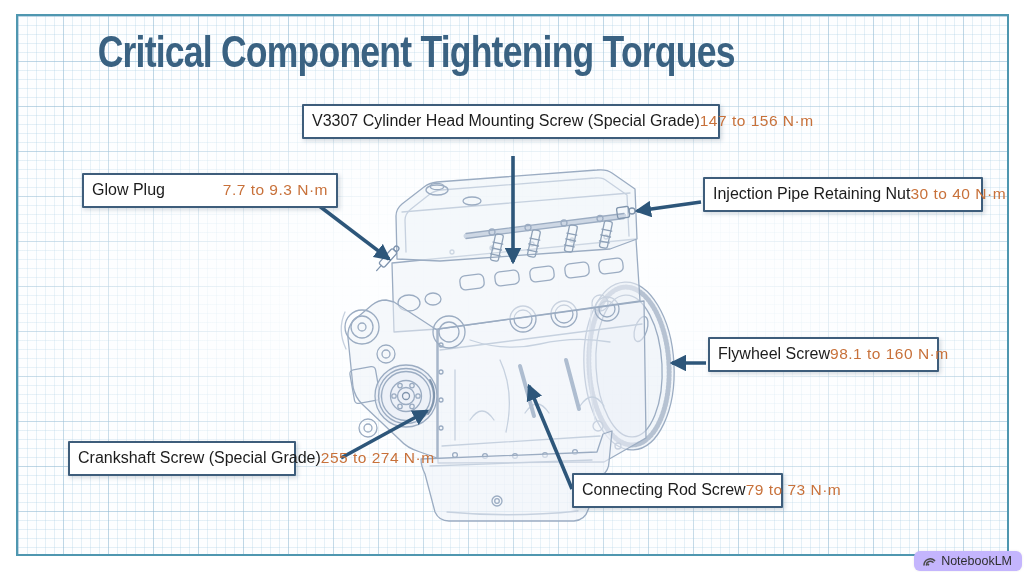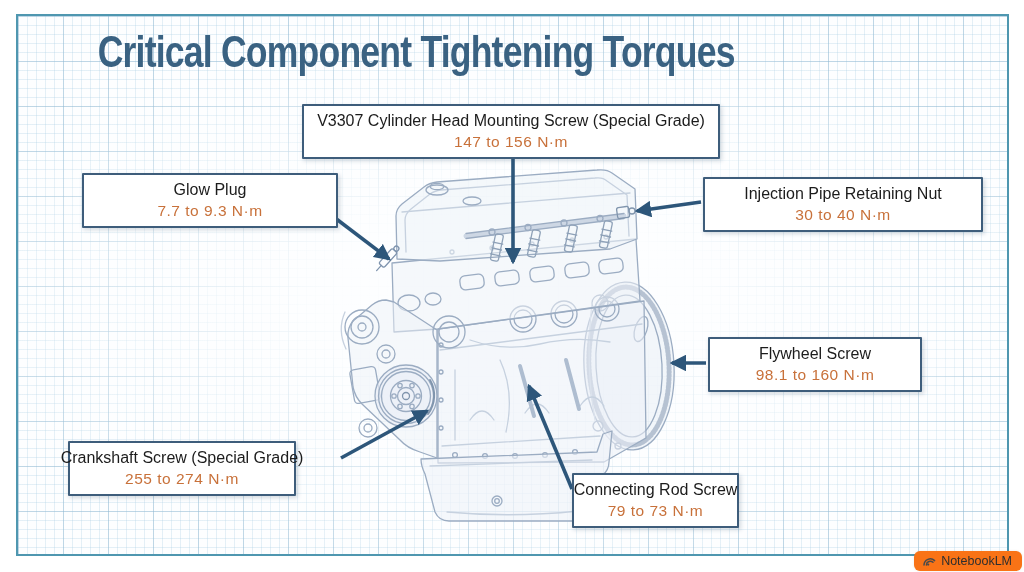--- a/index.html
+++ b/index.html
@@ -14,27 +14,27 @@
            repeating-linear-gradient(to right, rgba(168,205,227,0.30) 0 1px, transparent 1px 9px),
            repeating-linear-gradient(to bottom, rgba(168,205,227,0.30) 0 1px, transparent 1px 9px),
            #fdfeff;}
   .title{position:absolute;left:13px;right:0;top:26px;text-align:left;}
   .title span{display:inline-block;font-size:45px;font-weight:700;color:#3a6282;
               letter-spacing:-1px;transform:scaleX(0.79);transform-origin:50% 50%;
               white-space:nowrap;}
   svg.scene{position:absolute;left:0;top:0;}
   .callout{position:absolute;box-sizing:border-box;background:#ffffff;
            border:2px solid #3e5d7b;border-radius:1px;
-           display:flex;flex-direction:column;justify-content:space-between;align-items:center;
+           display:flex;flex-direction:row;justify-content:space-between;align-items:center;
            padding:5px 8px;text-align:center;
            box-shadow:1.5px 2px 4px rgba(55,80,105,0.20);}
   .c-label{font-size:16px;line-height:1.3;color:#1c1c1c;white-space:nowrap;}
   .c-value{font-family:Liberation Sans, sans-serif;font-size:15.5px;line-height:1.3;
            color:#c8713a;letter-spacing:0.5px;white-space:nowrap;}
-  .watermark{position:absolute;right:2px;bottom:1px;background:#f97316;
+  .watermark{position:absolute;right:2px;bottom:1px;background:#c4b5fd;
              border-radius:6px;padding:3px 10px 3px 8px;display:flex;align-items:center;gap:5px;
              font-size:12.5px;font-weight:500;color:#2e2e2e;
              box-shadow:0 0 3px rgba(0,0,0,0.08);}
 </style>
 </head>
 <body>
 
 <div class="stage">
   <div class="frame"></div>
 
@@ -210,31 +210,31 @@
   <div class="callout" style="left:82px;top:173px;width:256px;">
     <div class="c-label">Glow Plug</div>
     <div class="c-value">7.7 to 9.3 N·m</div>
   </div>
 
   <div class="callout" style="left:703px;top:177px;width:280px;">
     <div class="c-label">Injection Pipe Retaining Nut</div>
     <div class="c-value">30 to 40 N·m</div>
   </div>
 
-  <div class="callout" style="left:708px;top:337px;width:214px;">
+  <div class="callout" style="left:708px;top:337px;width:231px;">
     <div class="c-label">Flywheel Screw</div>
     <div class="c-value">98.1 to 160 N·m</div>
   </div>
 
   <div class="callout" style="left:68px;top:441px;width:228px;">
     <div class="c-label">Crankshaft Screw (Special Grade)</div>
     <div class="c-value">255 to 274 N·m</div>
   </div>
 
-  <div class="callout" style="left:572px;top:473px;width:167px;">
+  <div class="callout" style="left:572px;top:473px;width:211px;">
     <div class="c-label">Connecting Rod Screw</div>
     <div class="c-value">79 to 73 N·m</div>
   </div>
 
   <div class="watermark">
     <svg width="14" height="14" viewBox="0 0 14 14">
       <g fill="none" stroke="#4a4a4a" stroke-width="1.5" stroke-linecap="round">
         <path d="M2 11 A 6.3 6.3 0 0 1 12.6 6.6"></path>
         <path d="M4.4 11 A 3.9 3.9 0 0 1 11 8.3"></path>
       </g>

